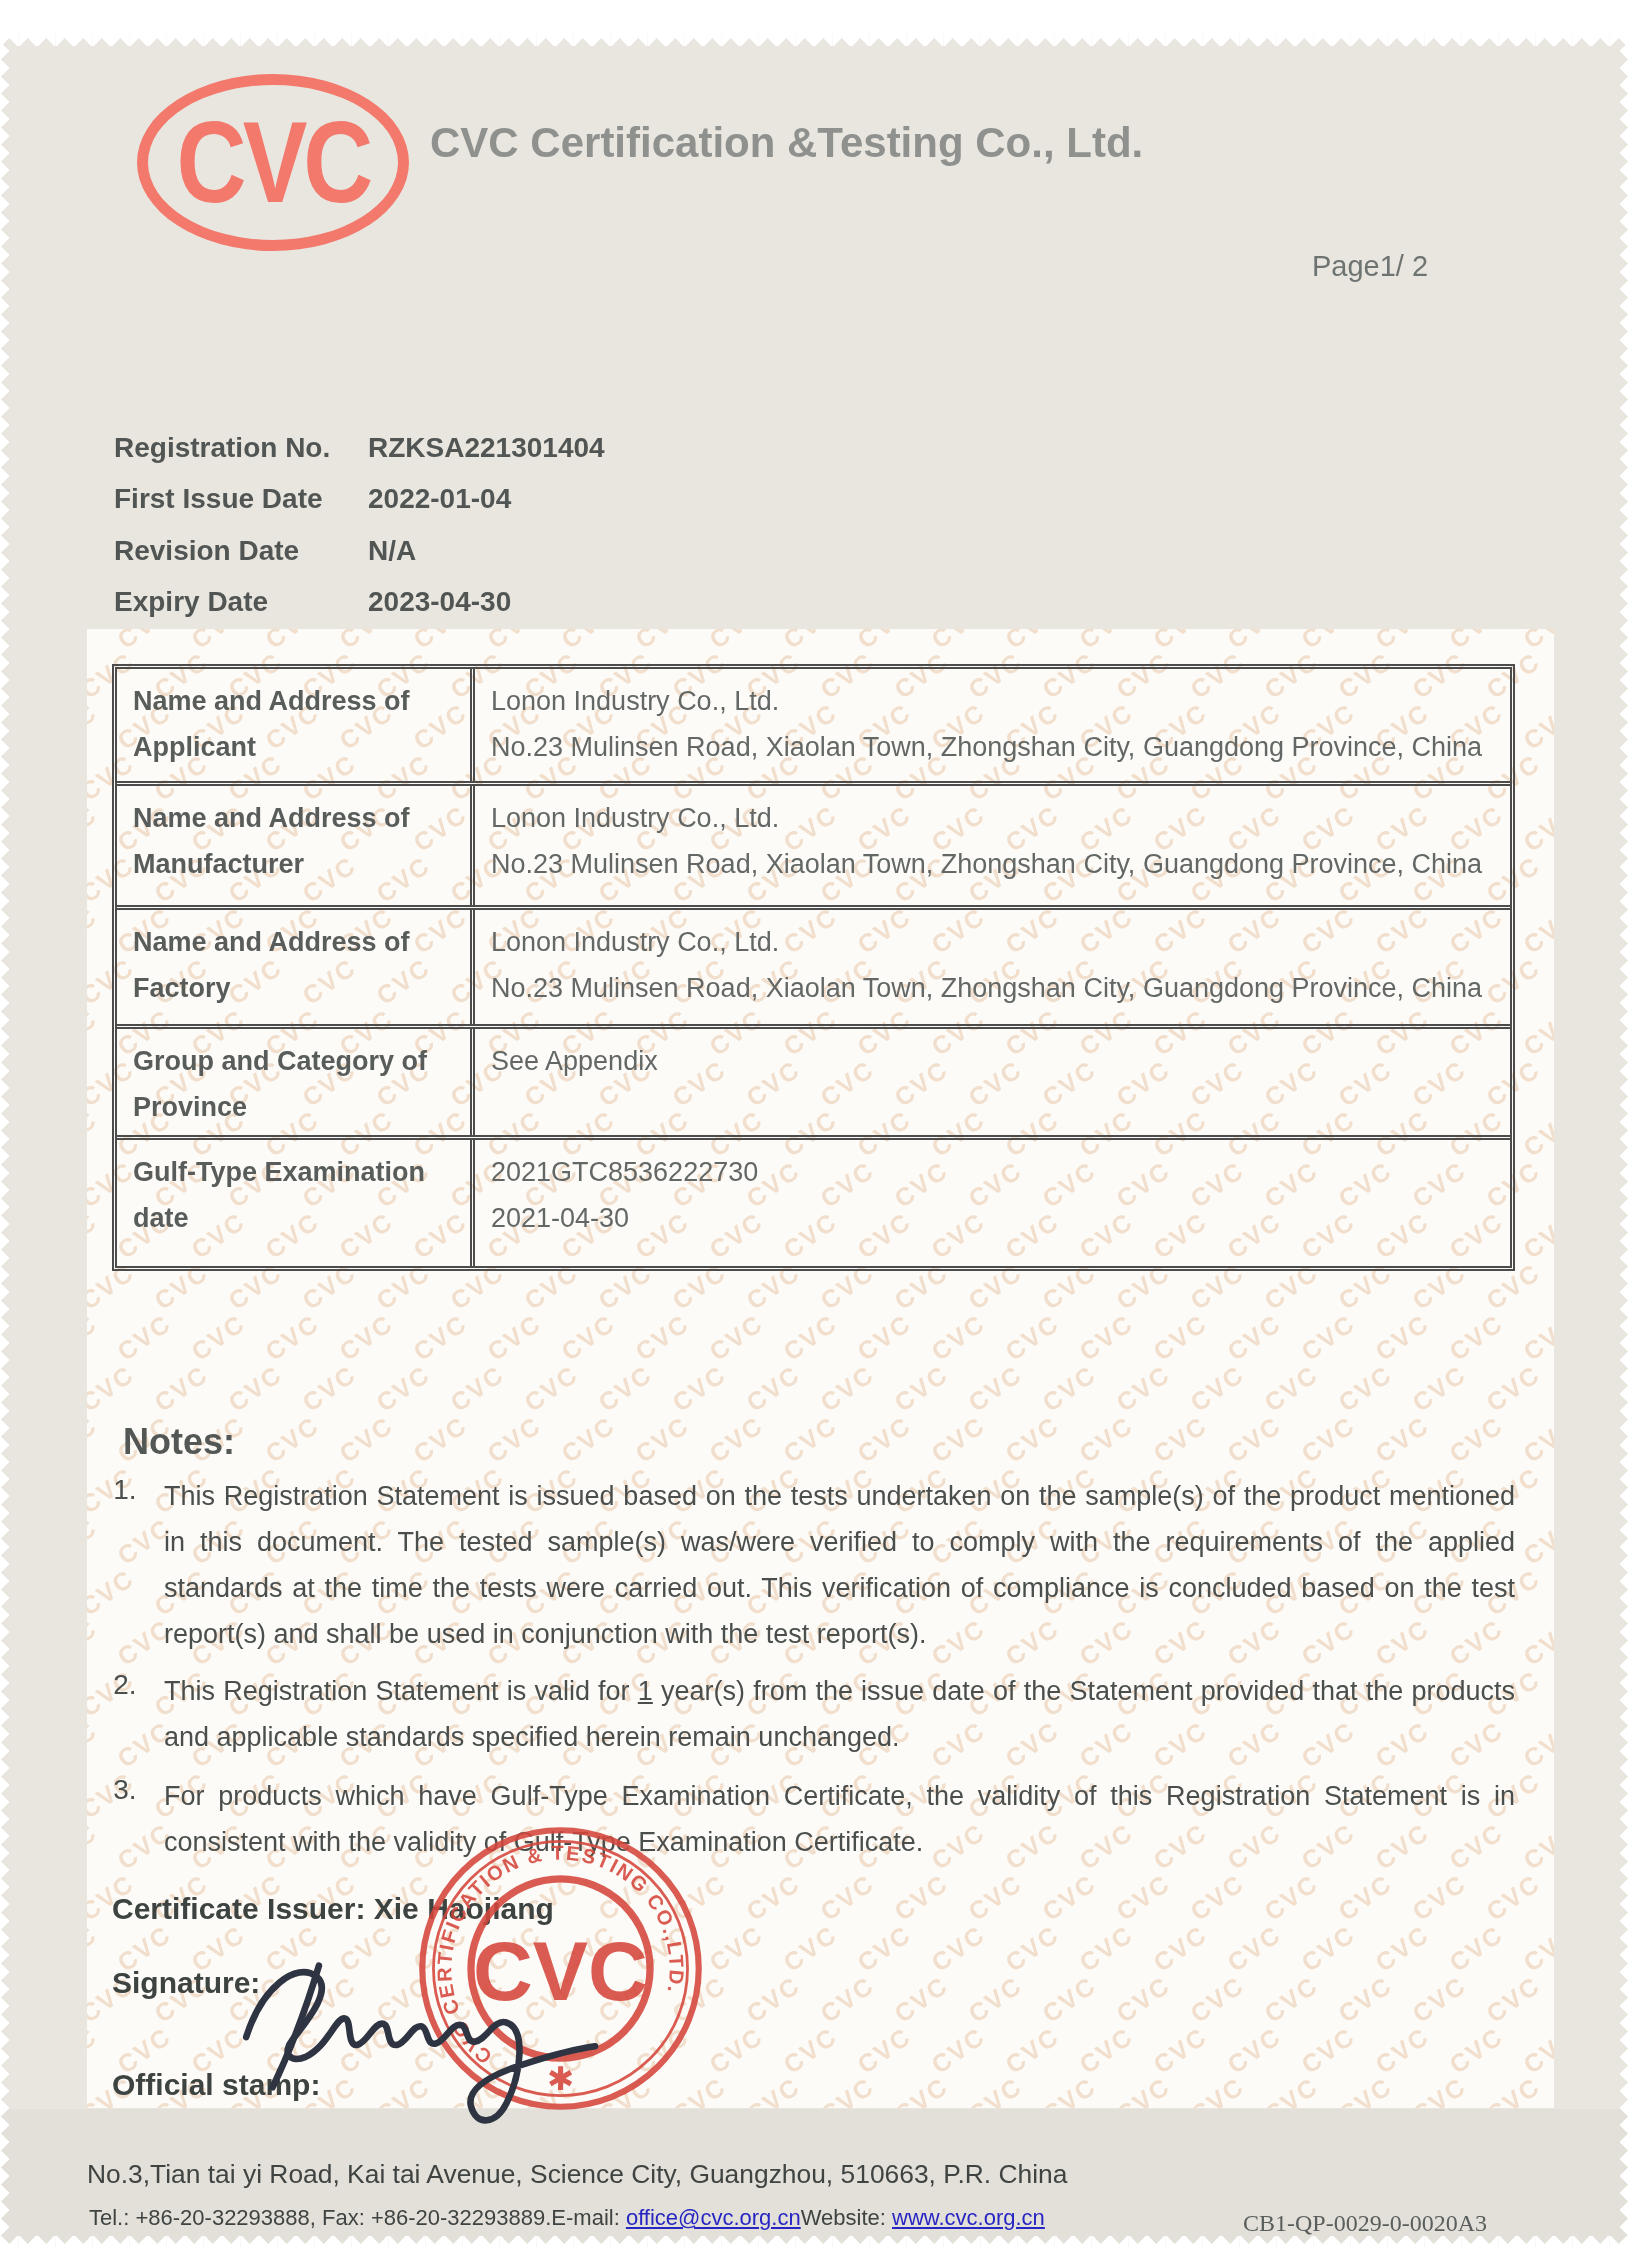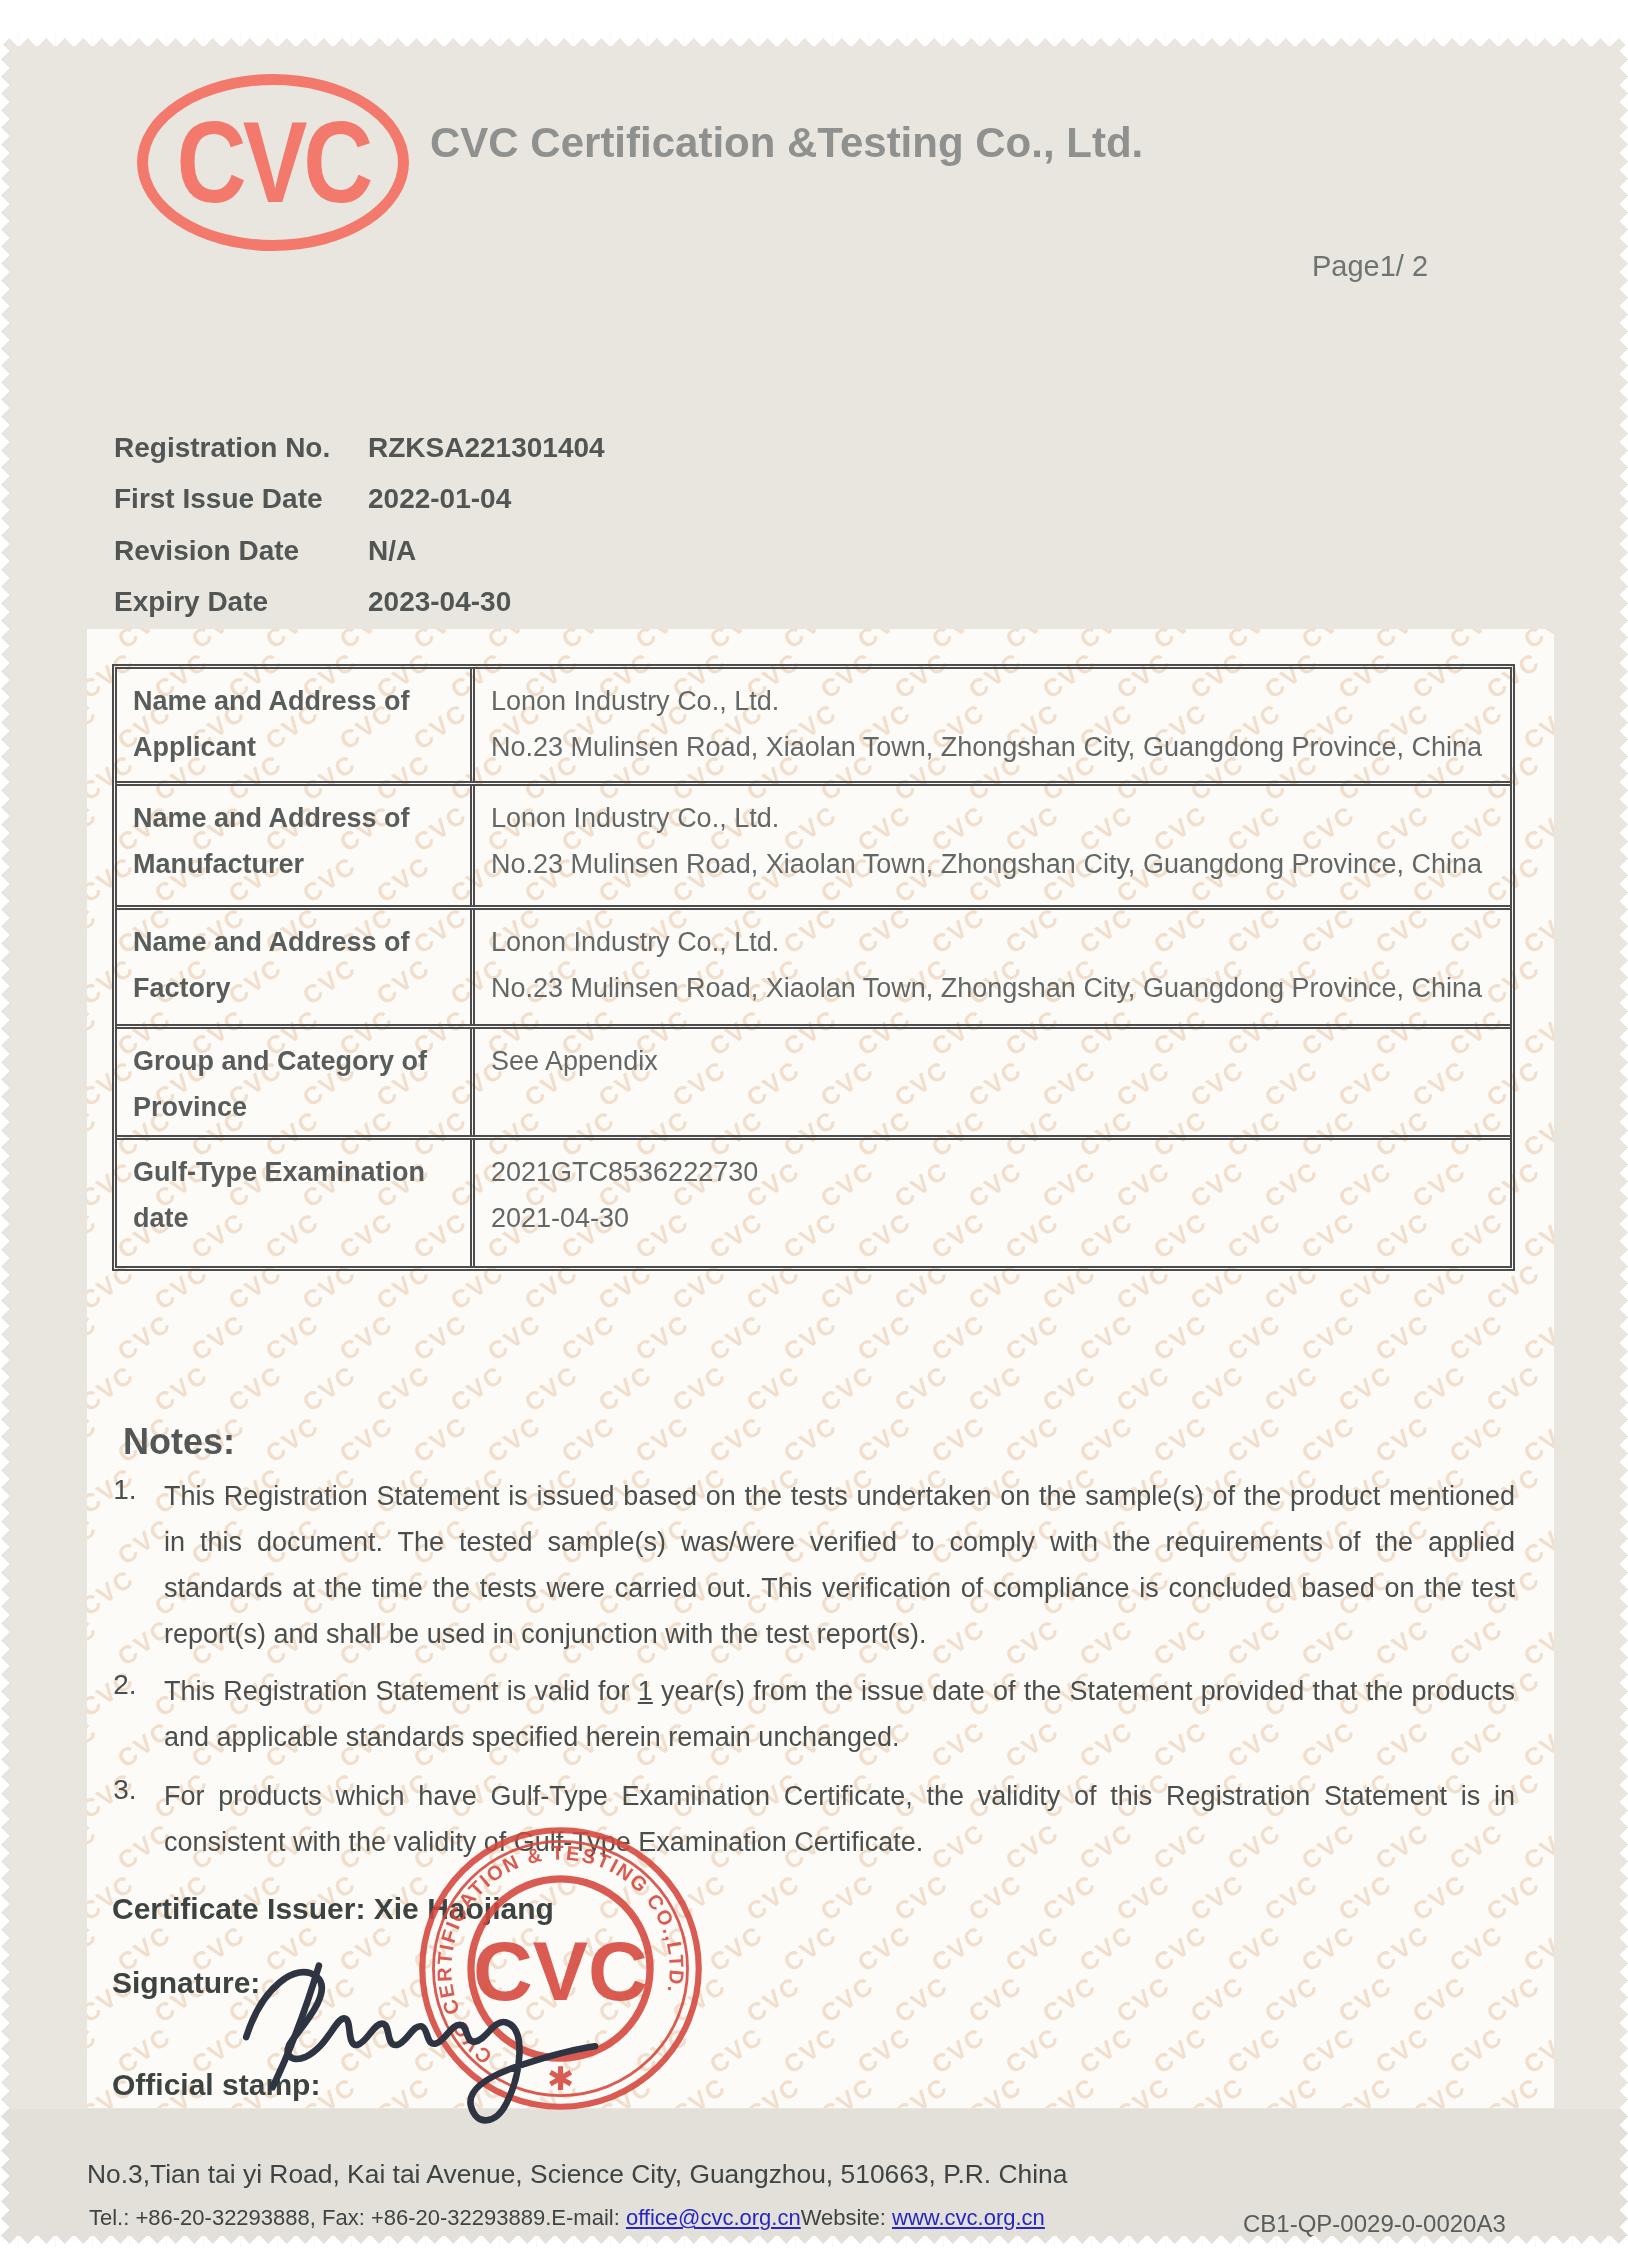--- a/index.html
+++ b/index.html
@@ -70,21 +70,21 @@
   .sig-label{left:112px;font-size:30px;font-weight:bold;color:#3d4341;z-index:5;}
   .sl1{top:1892px;}.sl2{top:1966px;}.sl3{top:2068px;}
   .stamp-svg{left:415px;top:1823px;width:291px;height:291px;opacity:.88;z-index:8;}
   .sig-svg{left:233px;top:1947px;width:370px;height:192px;z-index:9;}
 
   
   .footer-band{left:0;top:2109px;width:100%;height:140px;background:#e3e0d9;z-index:2;}
   .addr{left:87px;top:2159px;font-size:26.4px;color:#3f4442;z-index:5;white-space:nowrap;}
   .telline{left:89px;top:2205px;font-size:22px;color:#3f4442;z-index:5;white-space:nowrap;}
   .link{color:#2726c3;text-decoration:underline;}
-  .doccode{left:1243px;top:2210px;font-size:24px;color:#595e5c;z-index:5;white-space:nowrap;}
+  .doccode{left:1243px;top:2210px;font-size:24px;color:#595e5c;z-index:5;white-space:nowrap;font-family:Liberation Serif, serif;}
 </style>
 </head>
 <body>
 
 <div class="page">
 
   <div class="abs panel">
     <div class="wm-layer">
         <span style="left: -46px; top: -18.5px;">CVC</span>
         <span style="left: 28px; top: -18.5px;">CVC</span>

